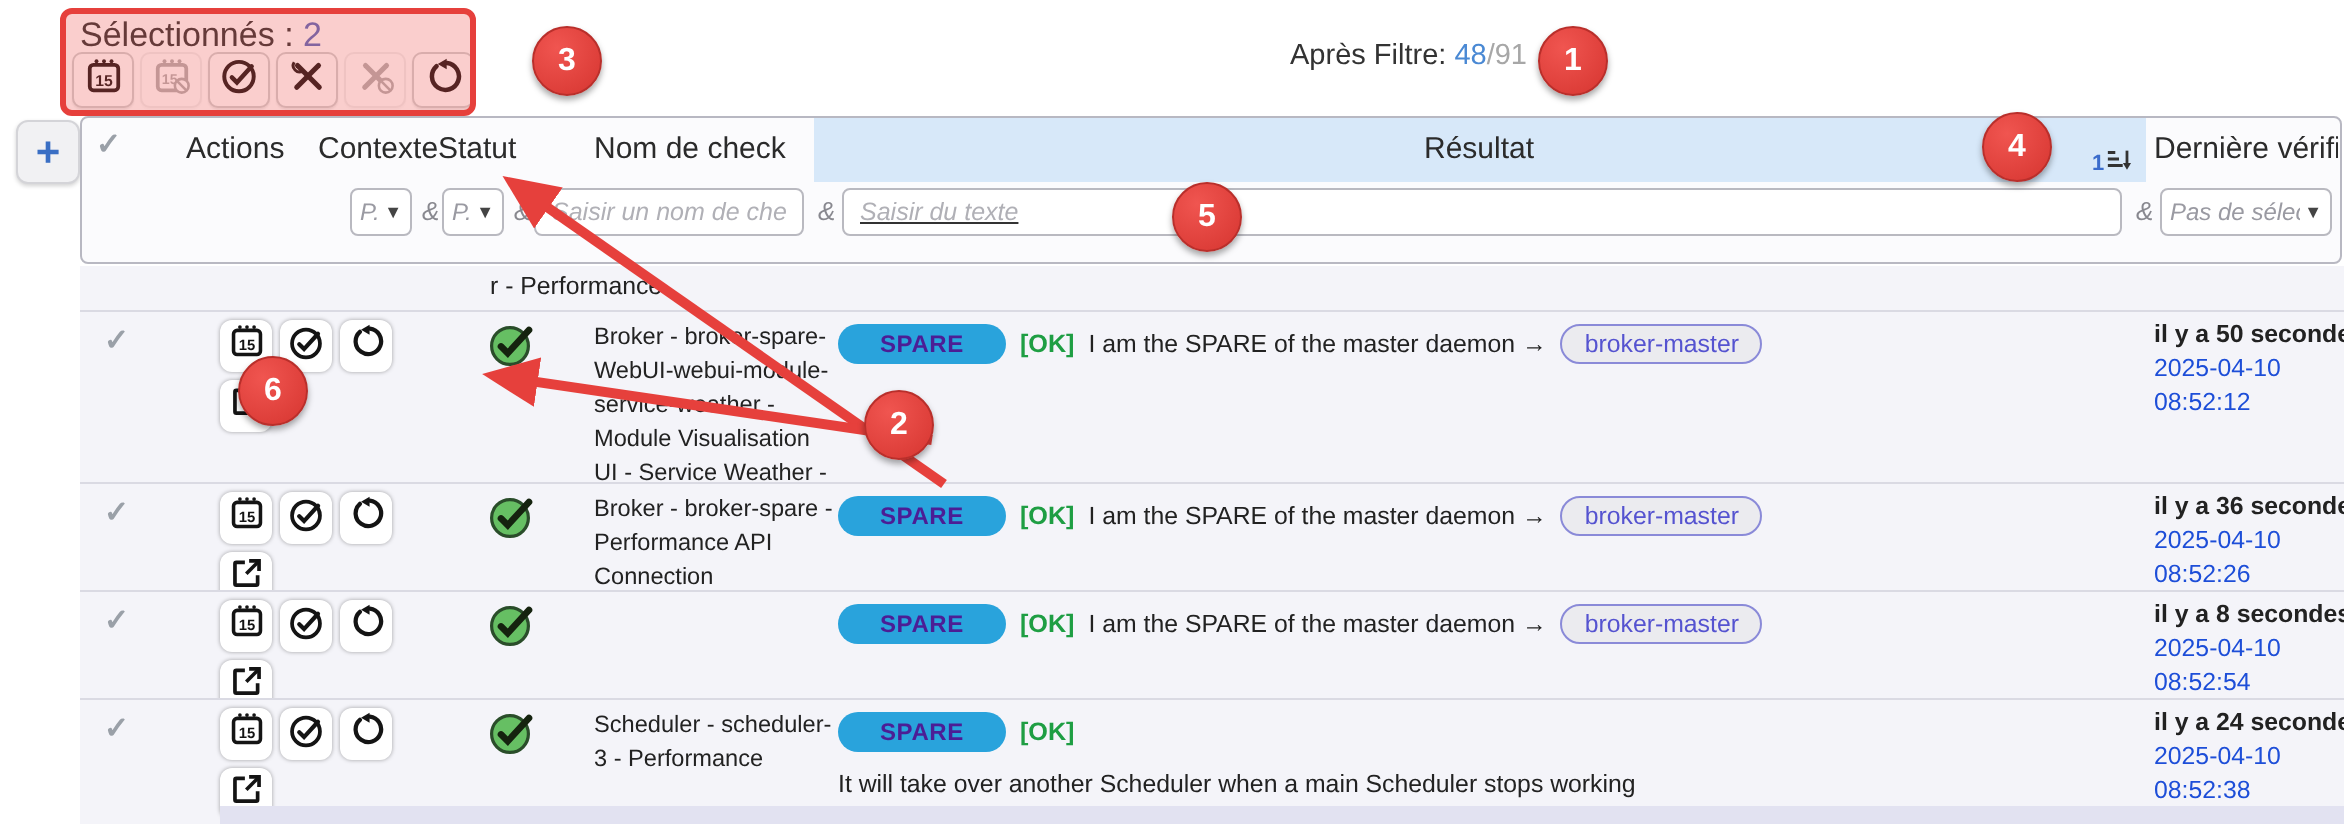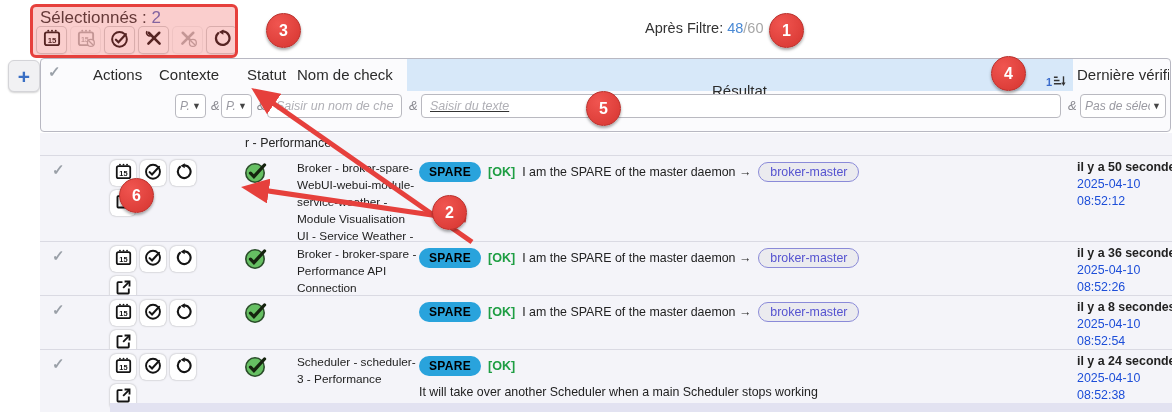--- a/index.html
+++ b/index.html
@@ -19,23 +19,23 @@
   .af-tot{color:#a7a7a7;}
 
   
   .panel{position:absolute;left:40px;top:58px;width:1131px;height:74px;
          background:#fbfbfd;border:1px solid #b8b8c2;border-radius:4px;box-sizing:border-box;}
   .res-cell{position:absolute;left:407px;top:59px;width:666px;height:32px;background:#d7e8f9;}
   .hdr{position:absolute;top:66px;font-size:15px;color:#2b2b2b;}
   .hdr-check{left:48px;top:63px;color:#9aa0a8;font-weight:bold;font-size:15px;}
   .h-actions{left:93px;}
   .h-contexte{left:159px;}
-  .h-statut{left:219px;margin-left:28px;}
+  .h-statut{left:219px;}
   .h-nom{left:297px;}
-  .h-resultat{left:712px;margin-top:16px;}
+  .h-resultat{left:712px;}
   .h-derniere{left:1077px;white-space:nowrap;overflow:hidden;max-width:92px;}
   .sortind{position:absolute;left:1046px;top:73px;display:flex;align-items:center;gap:1px;}
   .sortind .n{color:#3b6ccc;font-size:11px;font-weight:bold;}
 
   .amp{position:absolute;top:98px;font-style:italic;color:#88888f;font-size:13px;}
   .dd{position:absolute;top:94px;height:24px;background:#fff;border:1px solid #b9b9c0;
       border-radius:4px;box-sizing:border-box;display:flex;align-items:center;
       justify-content:space-between;padding:0 4px;font-size:12px;}
   .dd .ph{font-style:italic;color:#9a9aa2;overflow:hidden;white-space:nowrap;}
   .dd .caret{color:#444;font-size:9px;margin-left:2px;}
@@ -60,22 +60,22 @@
         justify-content:center;color:#141414;}
   .i-cal{left:70px;top:4px;}
   .i-ack{left:100px;top:4px;}
   .i-undo{left:130px;top:4px;}
   .i-exp{left:70px;top:34px;}
   .statwrap{position:absolute;left:204px;top:4px;}
   .rname{position:absolute;left:257px;top:4px;width:120px;font-size:11.8px;line-height:17px;
          color:#222;overflow-wrap:anywhere;word-break:break-word;}
   .rresult{position:absolute;left:379px;top:6px;width:660px;font-size:12.4px;color:#222;}
   .rline1{display:flex;align-items:center;gap:7px;white-space:nowrap;}
-  .badge{background:#29a3dc;color:#000000;font-weight:bold;font-size:12px;border-radius:10px;
-         padding:3px 10px;letter-spacing:.3px;}
+  .badge{background:#29a3dc;color:#4c1d95;font-weight:bold;font-size:12px;border-radius:10px;
+         padding:3px 21px;letter-spacing:.3px;}
   .okst{color:#1e9e43;font-weight:bold;font-size:12.6px;}
   .pill{border:1.5px solid #8a8ad8;background:#ebebef;color:#5553d0;border-radius:12px;
         padding:2px 11px;font-size:12.4px;}
   .rline2{margin-top:9px;font-size:12.4px;color:#222;white-space:nowrap;}
   .rtime{position:absolute;left:1037px;top:3px;width:96px;font-size:12.4px;line-height:17px;}
   .ago{color:#222;font-weight:bold;white-space:nowrap;}
   .dt{color:#1d4ed8;}
   .bottom-strip{position:absolute;left:110px;top:403px;width:1062px;height:9px;background:#e2e2f1;}
 
   
@@ -157,21 +157,21 @@
         <svg width="18" height="18" viewBox="0 0 24 24">
             <path d="M7 5.5A9 9 0 1 0 14 3.3" fill="none" stroke="currentColor" stroke-width="3" stroke-linecap="round"></path>
             <polygon points="13.8,0.5 13.8,7.5 7.8,4" fill="currentColor"></polygon>
           </svg>
       </span>
     </div>
   </div>
 
   <div class="after-filter">
     <span>Après Filtre:</span>
-    <span class="af-val">48</span><span class="af-tot">/60</span>
+    <span class="af-val">48</span><span class="af-tot">/91</span>
   </div>
 
   <div class="addbtn">+</div>
 
   <div class="panel"></div>
   <div class="res-cell"></div>
 
   <span class="hdr hdr-check">✓</span>
   <span class="hdr h-actions">Actions</span>
   <span class="hdr h-contexte">Contexte</span>

